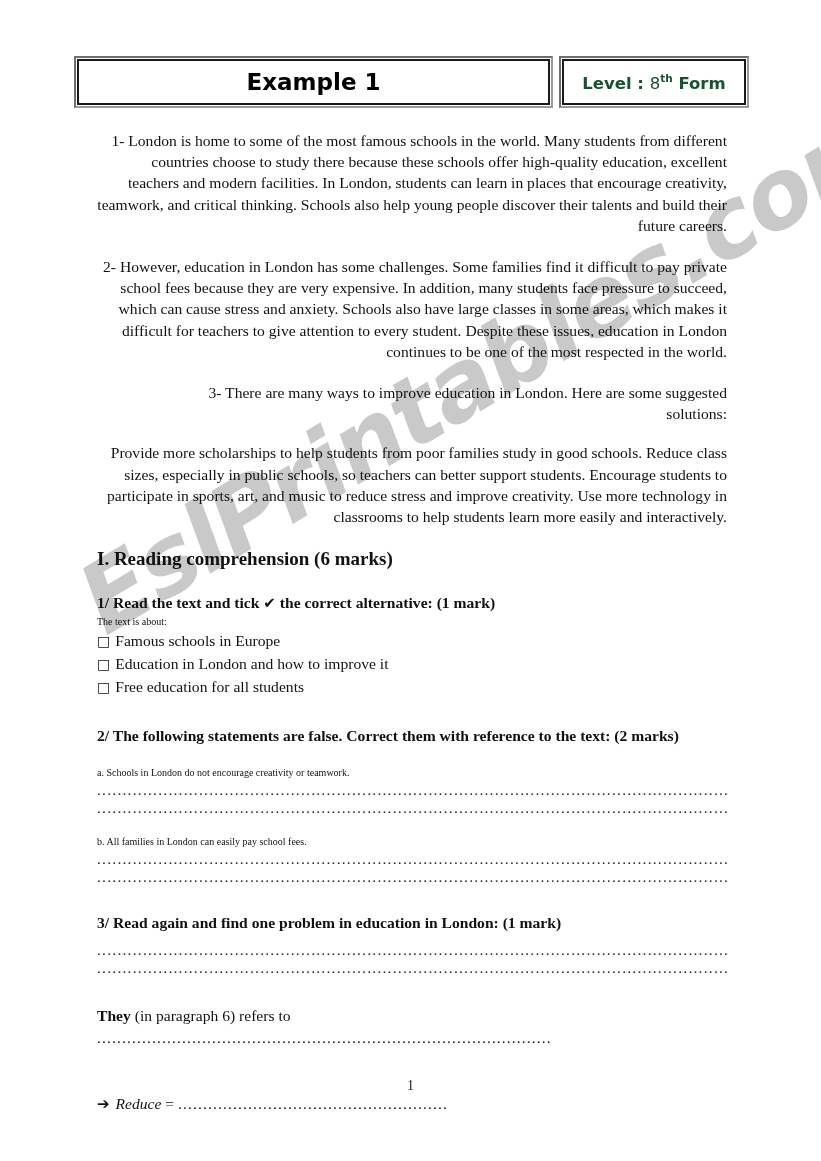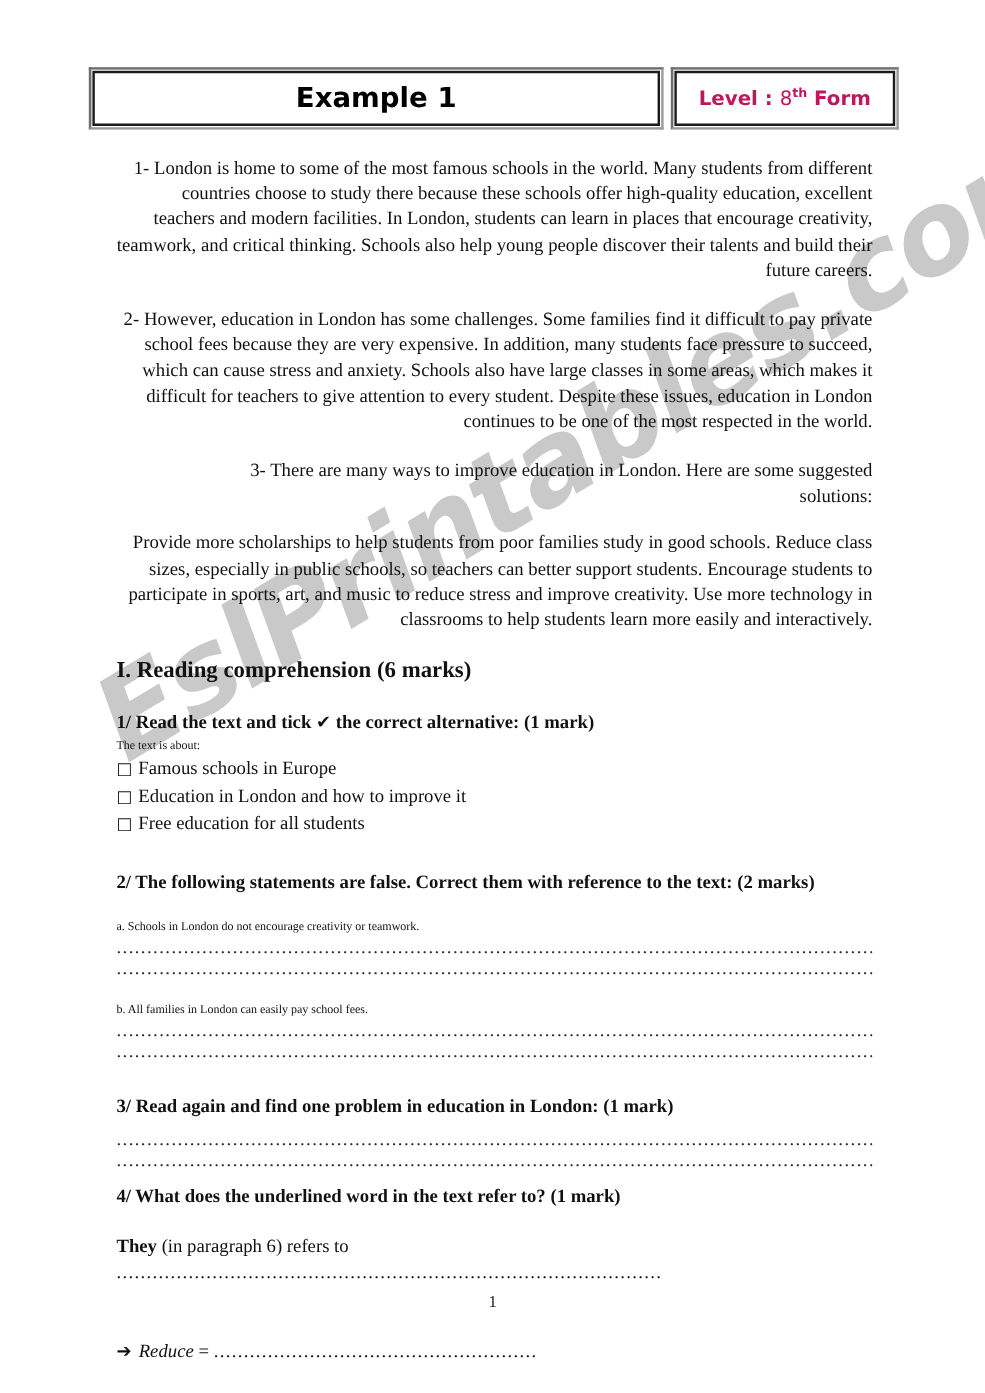--- a/index.html
+++ b/index.html
@@ -75,21 +75,21 @@
     font-weight: bold;
     font-size: 23px;
     letter-spacing: 0px;
     color: #000000;
     text-align: right;
   }
   .level-text {
     font-family: "DejaVu Sans", sans-serif;
     font-weight: bold;
     font-size: 16.5px;
-    color: #be185d;
+    color: #14532d;
     white-space: nowrap;
   }
   .level-text .sup {
     font-size: 10.5px;
     vertical-align: super;
     font-weight: bold;
   }
   .level-text .lvl-num {
     font-weight: normal;
   }
@@ -241,21 +241,20 @@
 
       <div class="gap-lg"></div>
 
       <p class="q-label">3/ Read again and find one problem in education in London: (1 mark)</p>
       <div class="gap-xs"></div>
       <div class="dots-line">.............................................................................................................................................................</div>
       <div class="dots-line">.............................................................................................................................................................</div>
 
       <div class="gap-sm"></div>
 
-      <p class="q-label">4/ What does the underlined word in the text refer to? (1 mark)</p>
       <div class="gap-md"></div>
       <p class="inline-q"><span class="bold">They</span><span> (in paragraph 6) refers to </span><span class="dots-inline">...........................................................................................</span></p>
 
       <div class="gap-lg"></div>
 
       <div class="gap-md"></div>
       <p class="arrow-line"><span class="arrow">➔</span><span class="ital">Reduce</span><span> = </span><span class="dots-inline">......................................................</span></p>
 
     </div>
 

